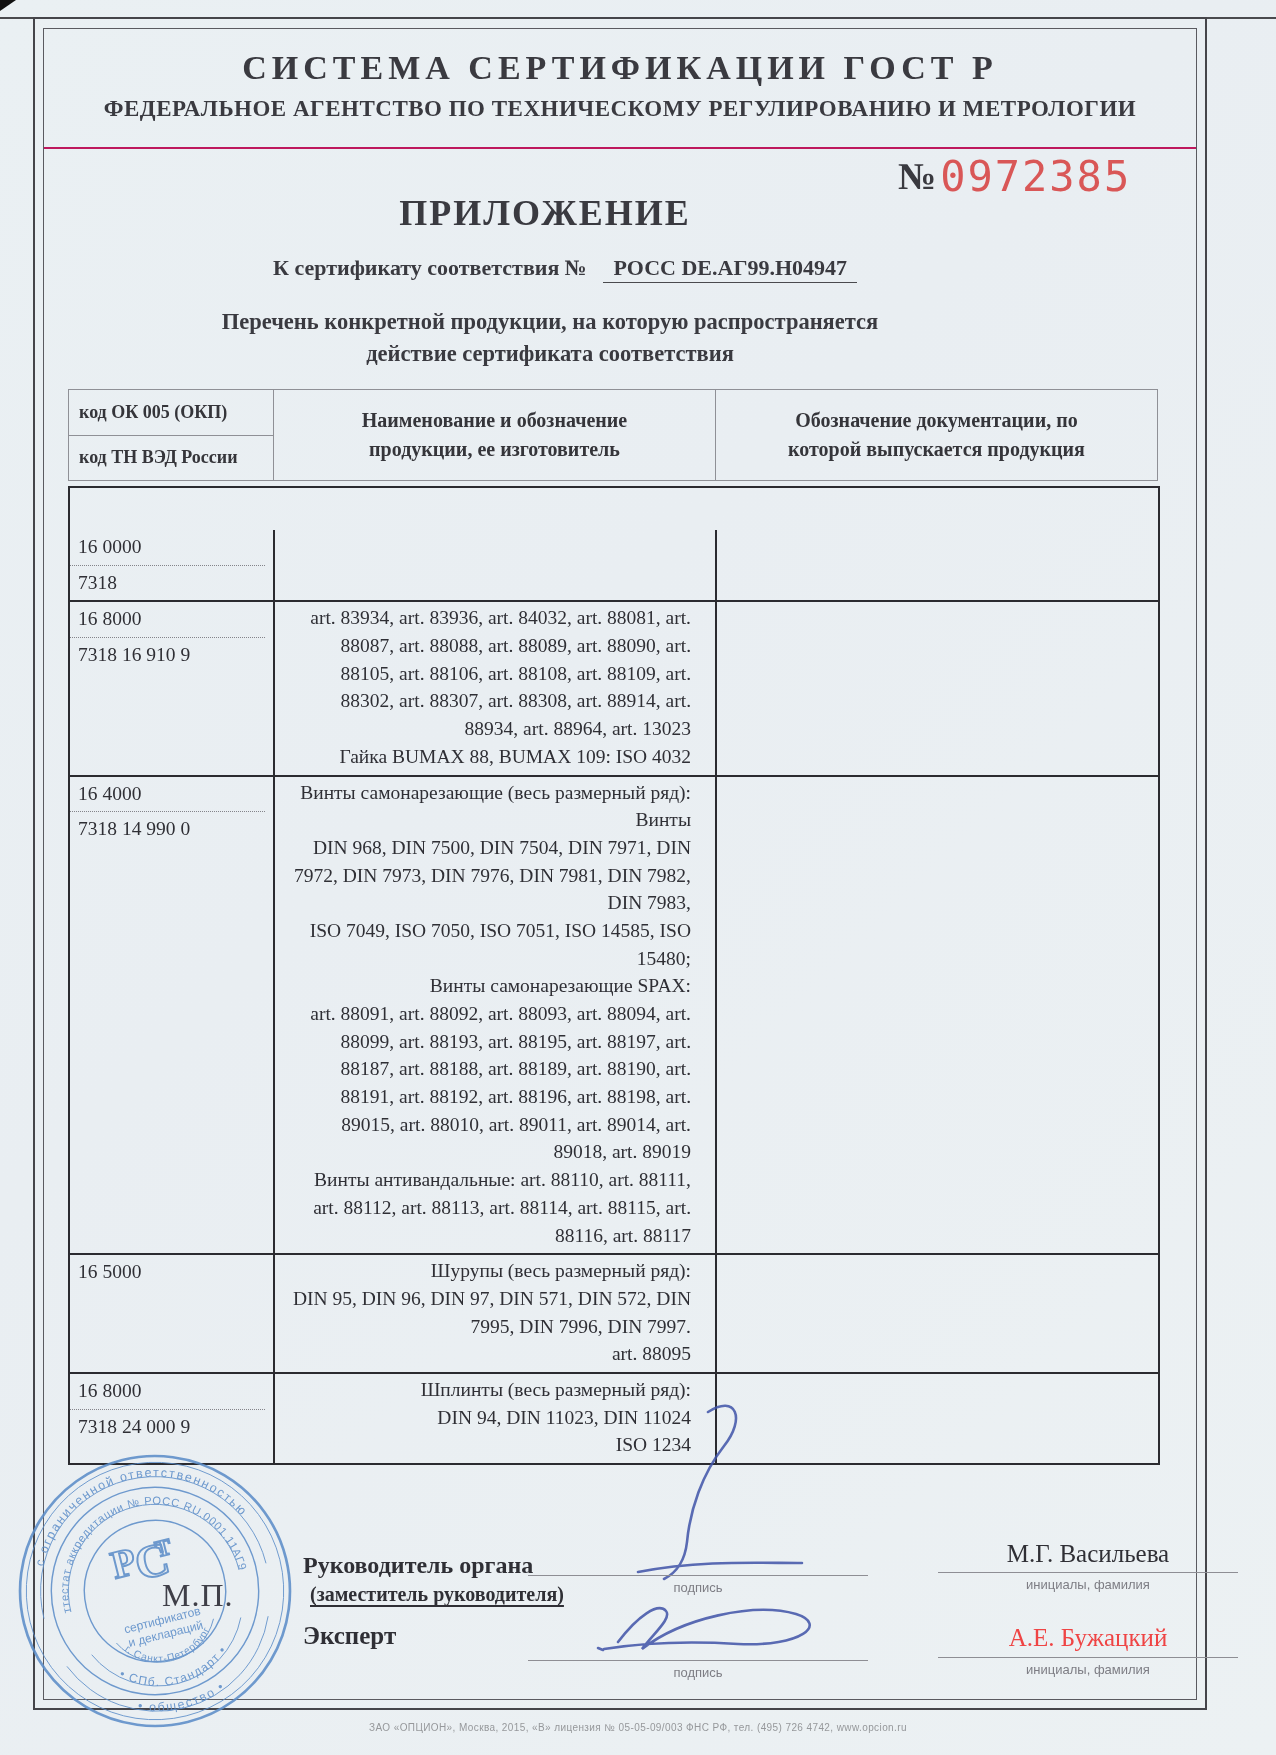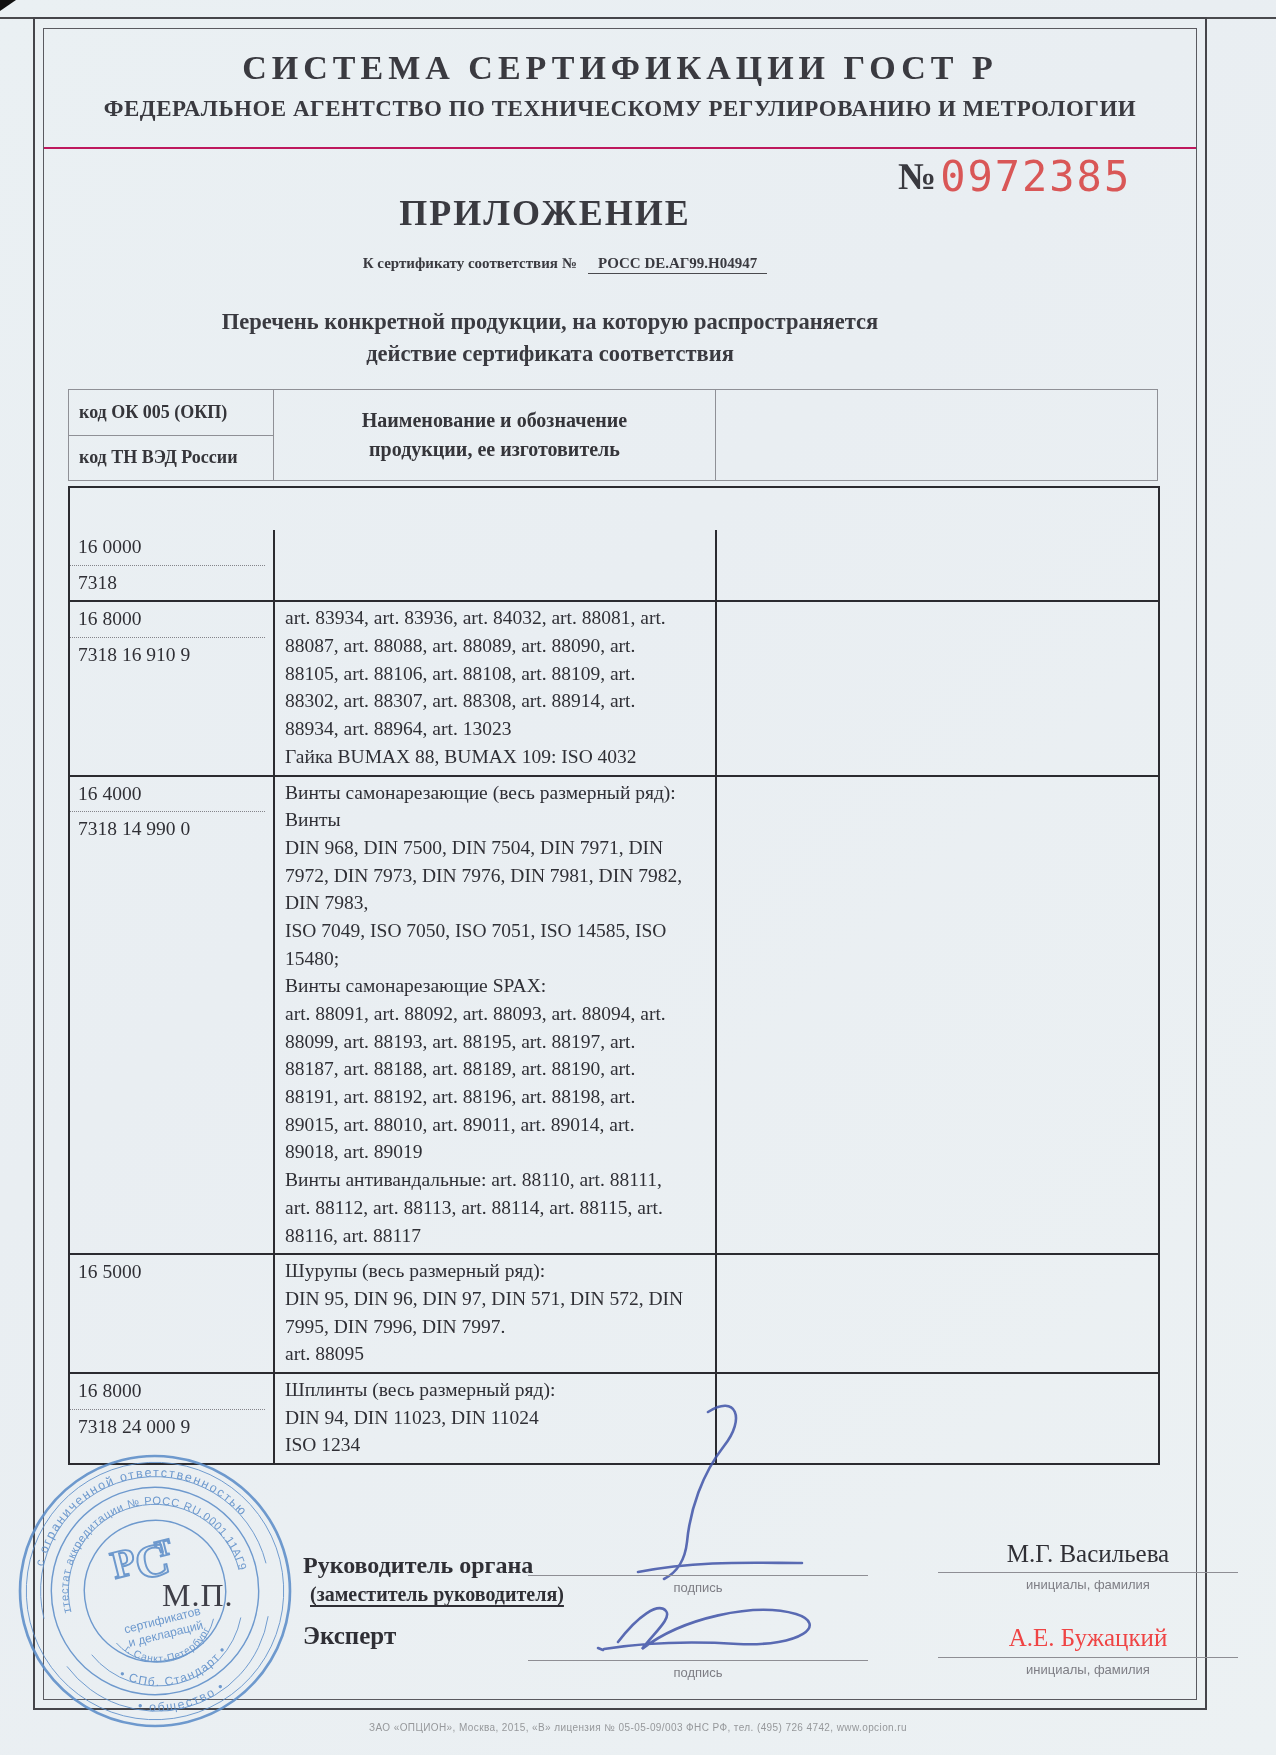--- a/index.html
+++ b/index.html
@@ -16,21 +16,21 @@
   .masthead{position:absolute;left:0;right:0;top:0;height:118px;border-bottom:2px solid #be185d;
     text-align:center;}
   .masthead-l1{margin-top:20px;font-size:34px;font-weight:bold;letter-spacing:5px;color:#3a3a40;}
   .masthead-l2{margin-top:9px;font-size:23px;font-weight:bold;letter-spacing:0.5px;color:#3a3a40;}
   .doc-number{position:absolute;left:898px;top:152px;white-space:nowrap;}
   .doc-number .nosign{font-size:38px;font-weight:bold;color:#3a3a40;vertical-align:2px;}
   .doc-number .digits{font-family:"DejaVu Sans Mono",monospace;font-size:42px;letter-spacing:2px;}
   .page-title{position:absolute;left:0;top:192px;width:1090px;text-align:center;
     font-size:36px;font-weight:bold;letter-spacing:2px;color:#3a3a40;}
   .cert-line{position:absolute;left:0;top:255px;width:1130px;text-align:center;
-    font-size:15px;font-weight:bold;color:#3a3a40;}
+    font-size:22px;font-weight:bold;color:#3a3a40;}
   .cert-line .cert-no{font-weight:bold;border-bottom:1.5px solid #4a4a4e;padding:0 10px 2px 10px;}
   .desc{position:absolute;left:0;top:306px;width:1100px;text-align:center;
     font-size:22.5px;font-weight:bold;color:#3a3a40;line-height:1.4;}
   
   .thead{position:absolute;left:68px;top:389px;width:1088px;height:90px;
     border:1.5px solid #8f9096;display:grid;grid-template-columns:205px 442px 441px;}
   .thead .hcol1{border-right:1.5px solid #8f9096;display:flex;flex-direction:column;}
   .thead .hcol1 > div{flex:1;display:flex;align-items:center;padding-left:10px;
     font-size:18px;font-weight:bold;}
   .thead .hcol1 .h-okp{border-bottom:1px solid #8f9096;}
@@ -41,21 +41,21 @@
   .tbody{position:absolute;left:68px;top:486px;width:1088px;border:2.5px solid #2b2b30;}
   .trow{display:grid;grid-template-columns:205px 442px 441px;border-top:2px solid #2b2b30;}
   .trow:first-child{border-top:none;}
   .trow:nth-child(1){min-height:50px;margin-top:42px;}
   .trow:nth-child(2){min-height:158px;}
   .trow:nth-child(3){min-height:398px;}
   .trow:nth-child(4){min-height:95px;}
   .trow:nth-child(5){min-height:76px;}
   .cell{padding:2px 8px 4px 8px;font-size:19.5px;line-height:1.42;color:#2f2f35;}
   .code-cell{border-right:2px solid #2b2b30;}
-  .product-cell{border-right:2px solid #2b2b30;padding-left:10px;padding-right:24px;}
+  .product-cell{border-right:2px solid #2b2b30;padding-left:10px;padding-right:24px;text-align:right;}
   .code-top{padding-top:1px;}
   .code-divider{border-bottom:1.5px dotted #84848a;height:2px;margin:2px 0 3px -8px;}
   .pline{margin:0;}
   
   .sig-role1a{position:absolute;left:303px;top:1552px;font-size:24px;font-weight:bold;color:#2f2f35;}
   .sig-role1b{position:absolute;left:310px;top:1583px;font-size:20px;font-weight:bold;color:#2f2f35;
     text-decoration:underline;text-decoration-thickness:2px;text-underline-offset:4px;}
   .sig-role2{position:absolute;left:303px;top:1622px;font-size:25px;font-weight:bold;color:#2f2f35;}
   .sigline{position:absolute;height:0;border-top:1.2px solid #8e8e94;}
   .sigline1{left:528px;top:1575px;width:340px;}
@@ -108,20 +108,21 @@
   <div>Перечень конкретной продукции,  на которую распространяется</div>
   <div>действие сертификата соответствия</div>
 </div>
 
 <div class="thead">
   <div class="hcol1">
     <div class="h-okp">код ОК 005 (ОКП)</div>
     <div class="h-tnved">код ТН ВЭД России</div>
   </div>
   <div class="hcol2">Наименование и обозначение продукции, ее изготовитель</div>
+  <div class="hcol3">Обозначение документации, по которой выпускается продукция</div>
 </div>
 
 <div class="tbody">
   <div class="trow">
     <div class="cell code-cell">
       <div class="code-top">16 0000</div>
       <div class="code-divider"></div>
       <div class="code-bottom">7318</div>
     </div>
     <div class="cell product-cell"></div>

